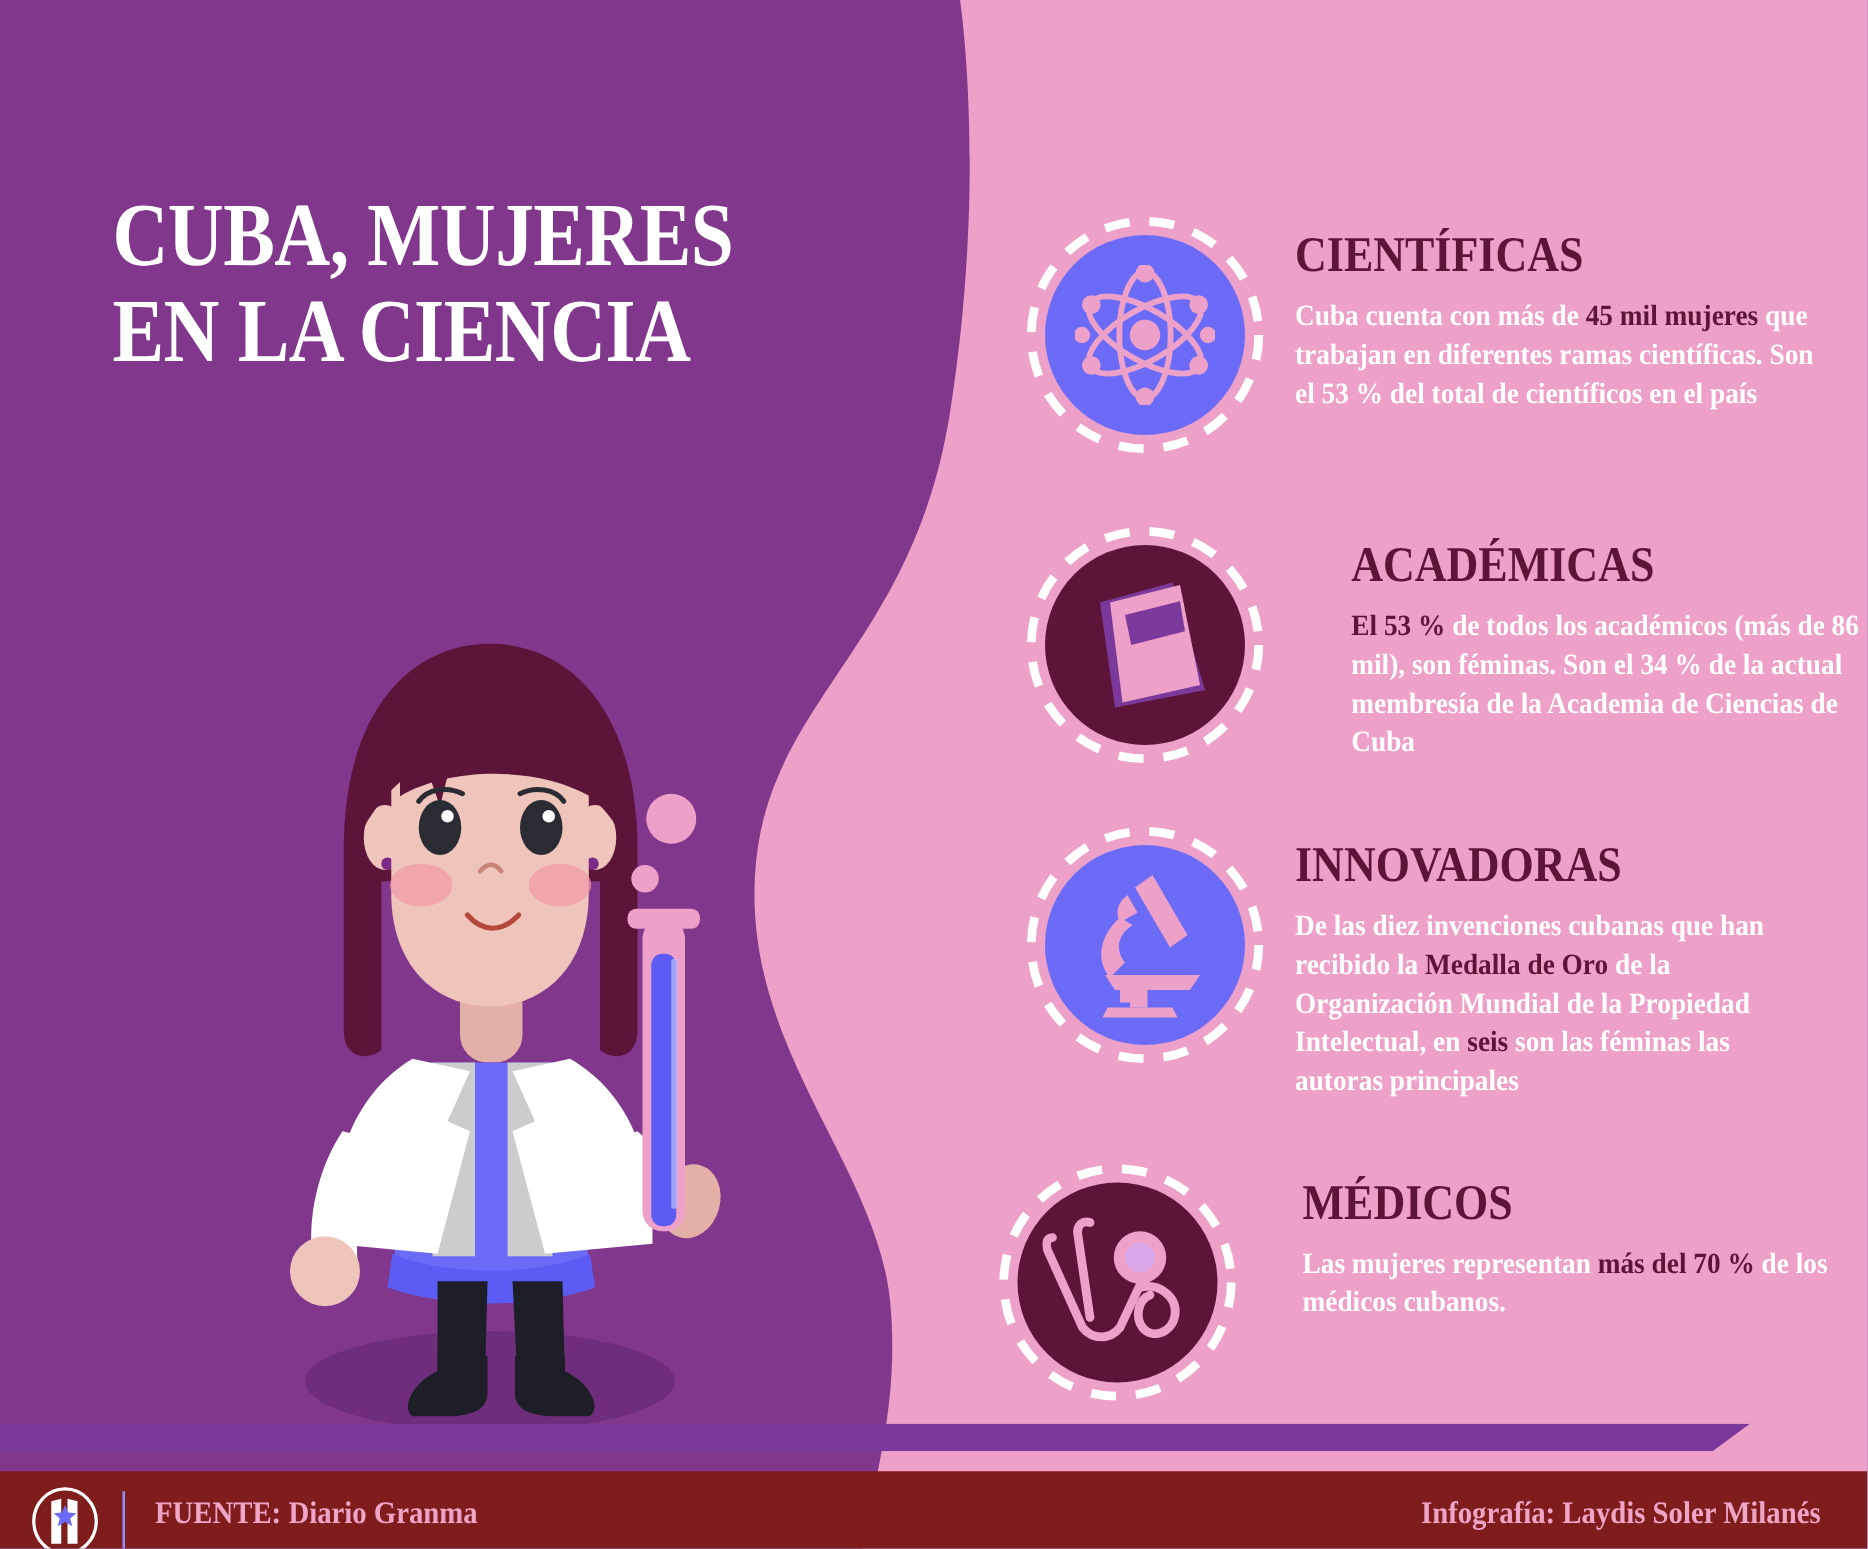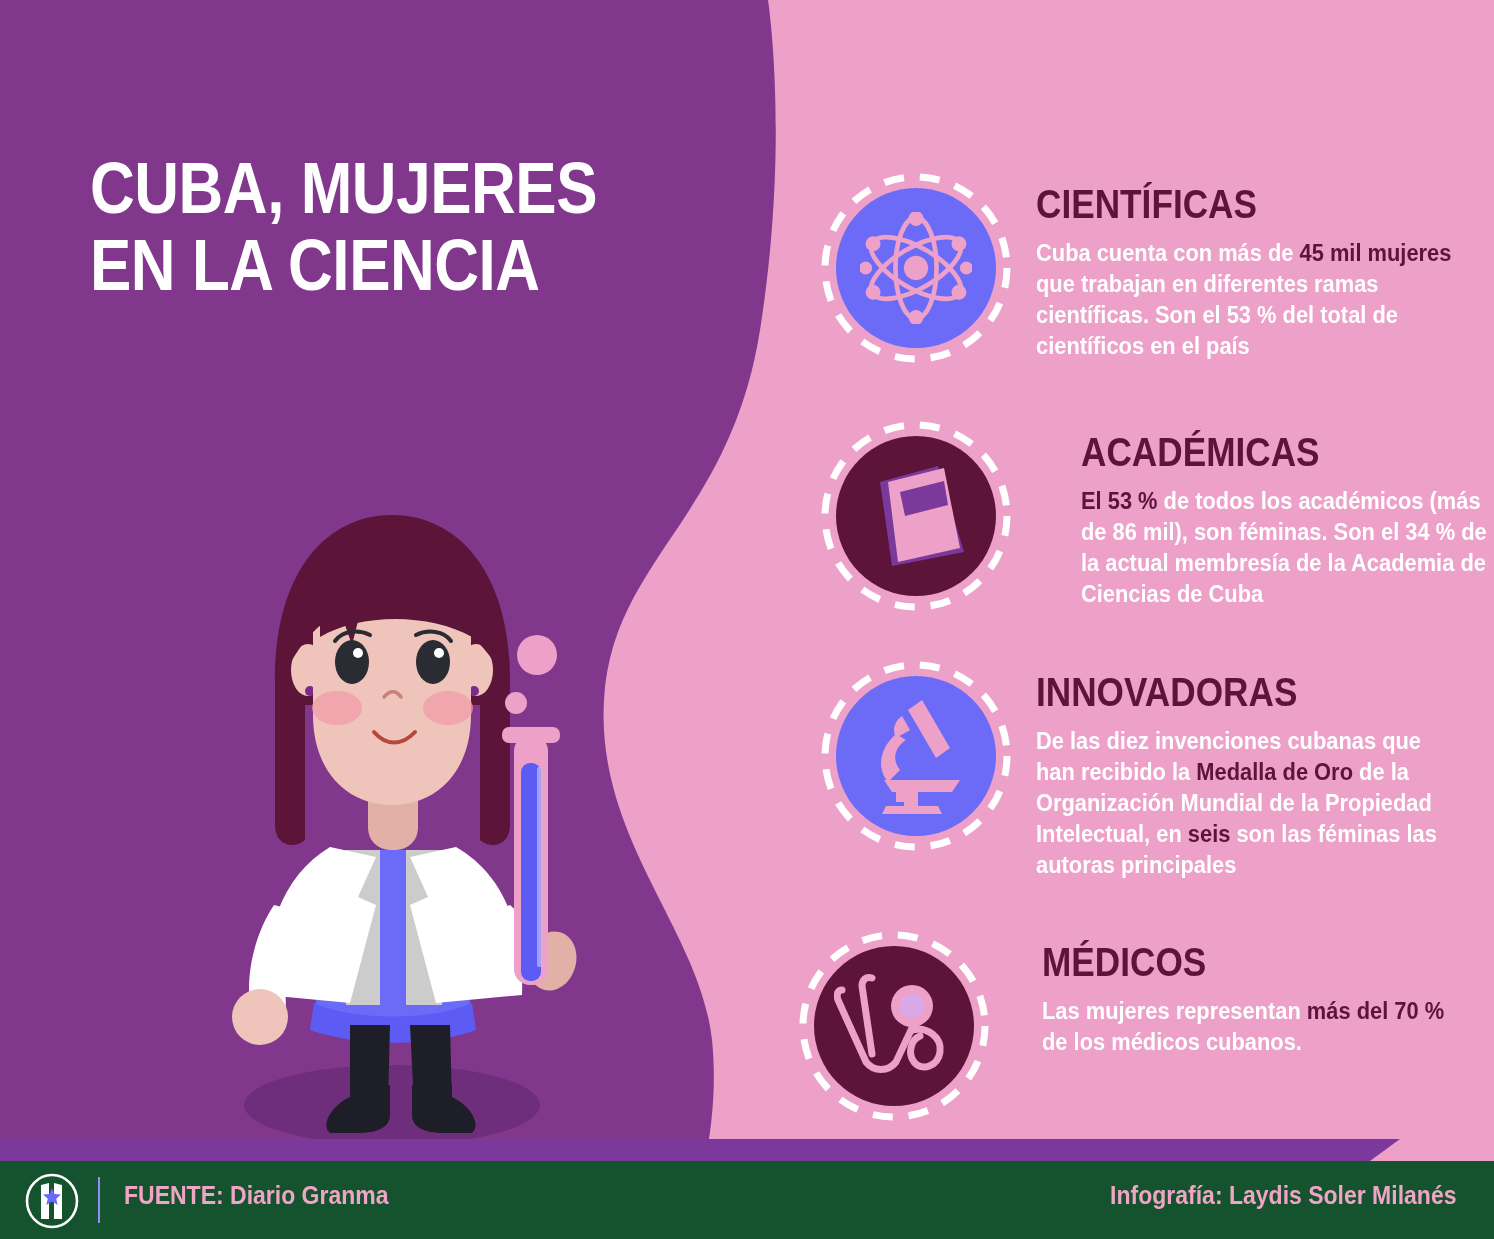--- a/index.html
+++ b/index.html
@@ -1,19 +1,20 @@
 <!DOCTYPE html>
 <html><head>
 <meta charset="utf-8">
 <style>
   html,body{margin:0;padding:0;background:#fff;}
   body{font-family:"Liberation Sans",sans-serif;}
   #infographic{
     position:relative;width:1494px;height:1239px;overflow:hidden;
     background:#80378C;
+    font-family:Liberation Serif, serif;
   }
   
   .bg-svg{position:absolute;inset:0;width:1494px;height:1239px;}
   
   .title{
     position:absolute;left:90px;top:150px;width:660px;
     color:#FFFFFF;font-weight:bold;font-size:72px;line-height:1.07;
     letter-spacing:-0.5px;font-stretch:condensed;
     transform:scaleX(0.86);transform-origin:left top;
     white-space:pre-line;
@@ -51,22 +52,22 @@
     letter-spacing:0px;transform:scaleX(0.88);transform-origin:left top;
     margin:0 0 14px 0;white-space:nowrap;
   }
   .sec-body{
     color:#FFFFFF;font-weight:bold;font-size:23.5px;line-height:1.32;
     transform:scaleX(0.93);transform-origin:left top;width:455px;
   }
   .sec-body b{color:#5C1439;font-weight:bold;}
   
   .footer{
-    position:absolute;left:0;bottom:0;width:1494px;height:78px;
-    background:#14532d;
+    position:absolute;left:0;bottom:0;width:1494px;height:62px;
+    background:#7f1d1d;
   }
   .footer-slant{
     position:absolute;left:0;bottom:78px;width:1494px;height:22px;
   }
   .footer-logo{position:absolute;left:24px;top:12px;width:56px;height:56px;}
   .footer-div{position:absolute;left:98px;top:16px;width:2px;height:46px;background:#8F8FF9;}
   .footer-src{
     position:absolute;left:124px;top:20px;color:#F0A4C6;
     font-size:25px;font-weight:bold;transform:scaleX(0.92);transform-origin:left top;
   }

